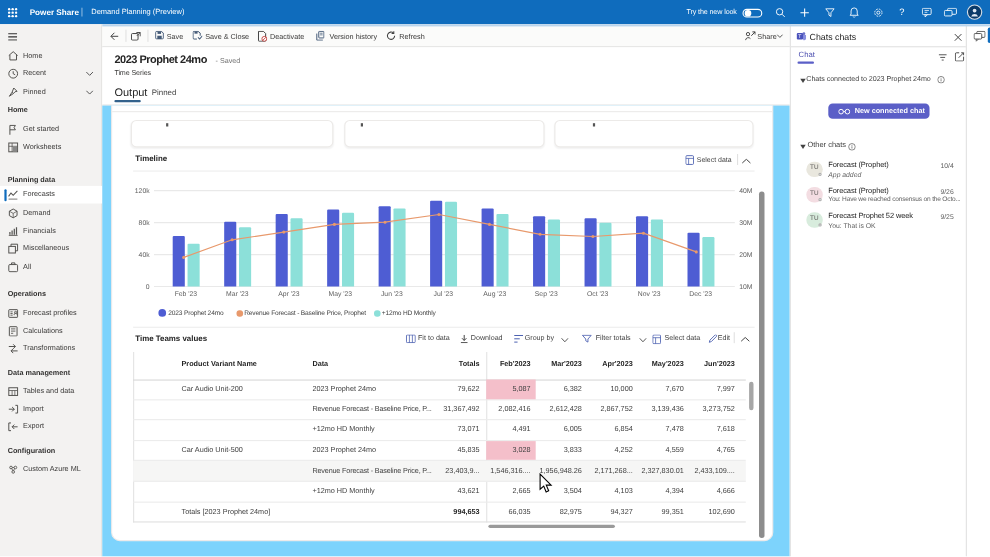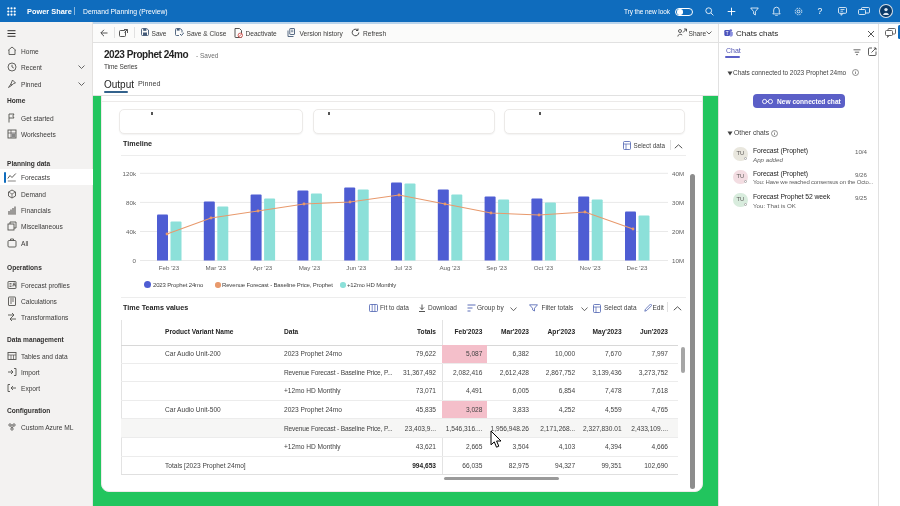--- a/index.html
+++ b/index.html
@@ -1,21 +1,21 @@
 <!DOCTYPE html>
 <html><head><meta charset="utf-8">
 <style>
 *{margin:0;padding:0;box-sizing:border-box}
 html,body{width:900px;height:506px;overflow:hidden;font-family:"Liberation Sans",sans-serif;background:#fff}
 .abs{position:absolute}
 body{position:relative}
 #topbar{left:0;top:0;width:900px;height:22px;background:#0f6cbd}
 #cmdbar{left:93px;top:22px;width:807px;height:21px;background:#fbfbfa;border-bottom:1px solid #e1e1e1}
 #sidenav{left:0;top:22px;width:93px;height:484px;background:#f3f2f1;border-right:1px solid #e3e1df}
-#content{left:93px;top:96px;width:625px;height:410px;background:#22c55e;overflow:hidden}
+#content{left:93px;top:96px;width:625px;height:410px;background:#7dd3fc;overflow:hidden}
 #card{left:8px;top:-14px;width:602px;height:410px;background:#fff;border:1px solid #edeaea;border-radius:8px}
 #panel{left:718px;top:22px;width:160px;height:484px;background:#fff;border-left:1px solid #e1e1e1}
 #rail{left:878px;top:22px;width:22px;height:484px;background:#fff;border-left:1px solid #e1e1e1}
 .t{position:absolute;white-space:nowrap}
 .navitem{position:absolute;left:0;width:93px;height:16px}
 .navtxt{position:absolute;left:21px;top:50%;transform:translateY(-50%);font-size:6.6px;color:#3b3a39}
 .navhdr{position:absolute;left:7px;font-size:6.6px;font-weight:bold;color:#323130}
 .navic{position:absolute;left:7px;top:50%;transform:translateY(-50%)}
 .chev{position:absolute;right:8px;top:50%;transform:translateY(-50%)}
 svg{display:block}

